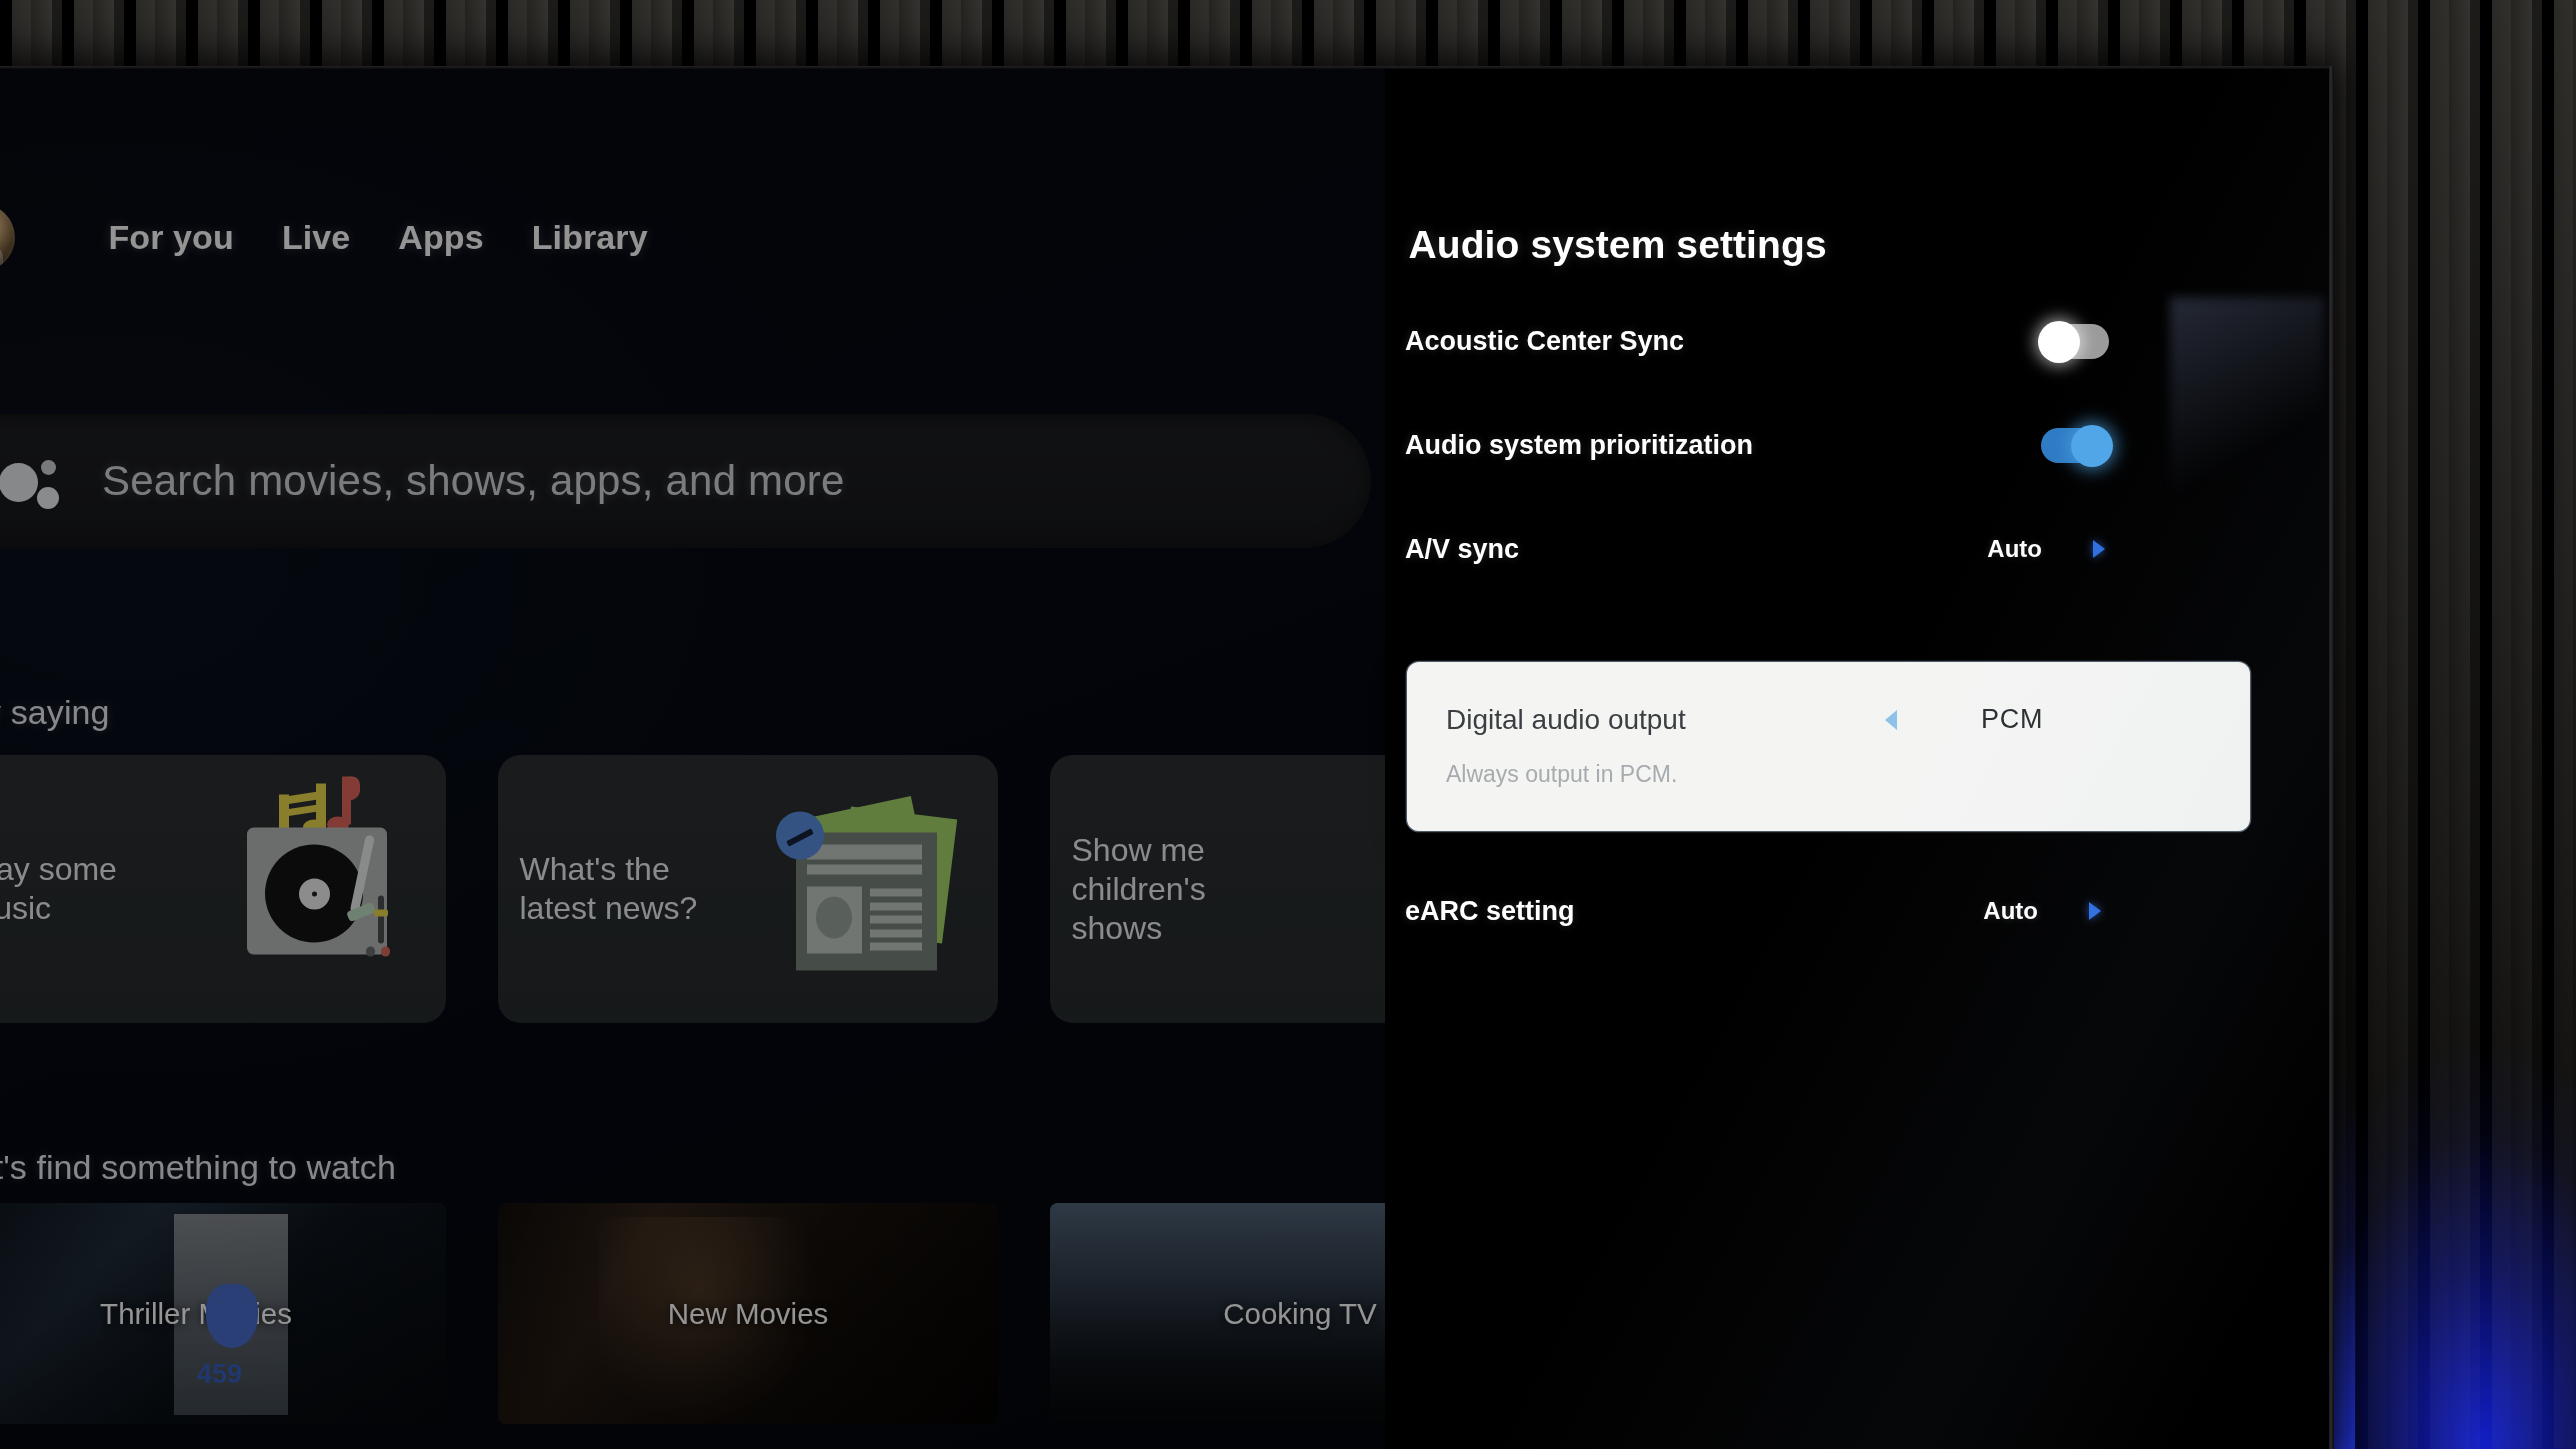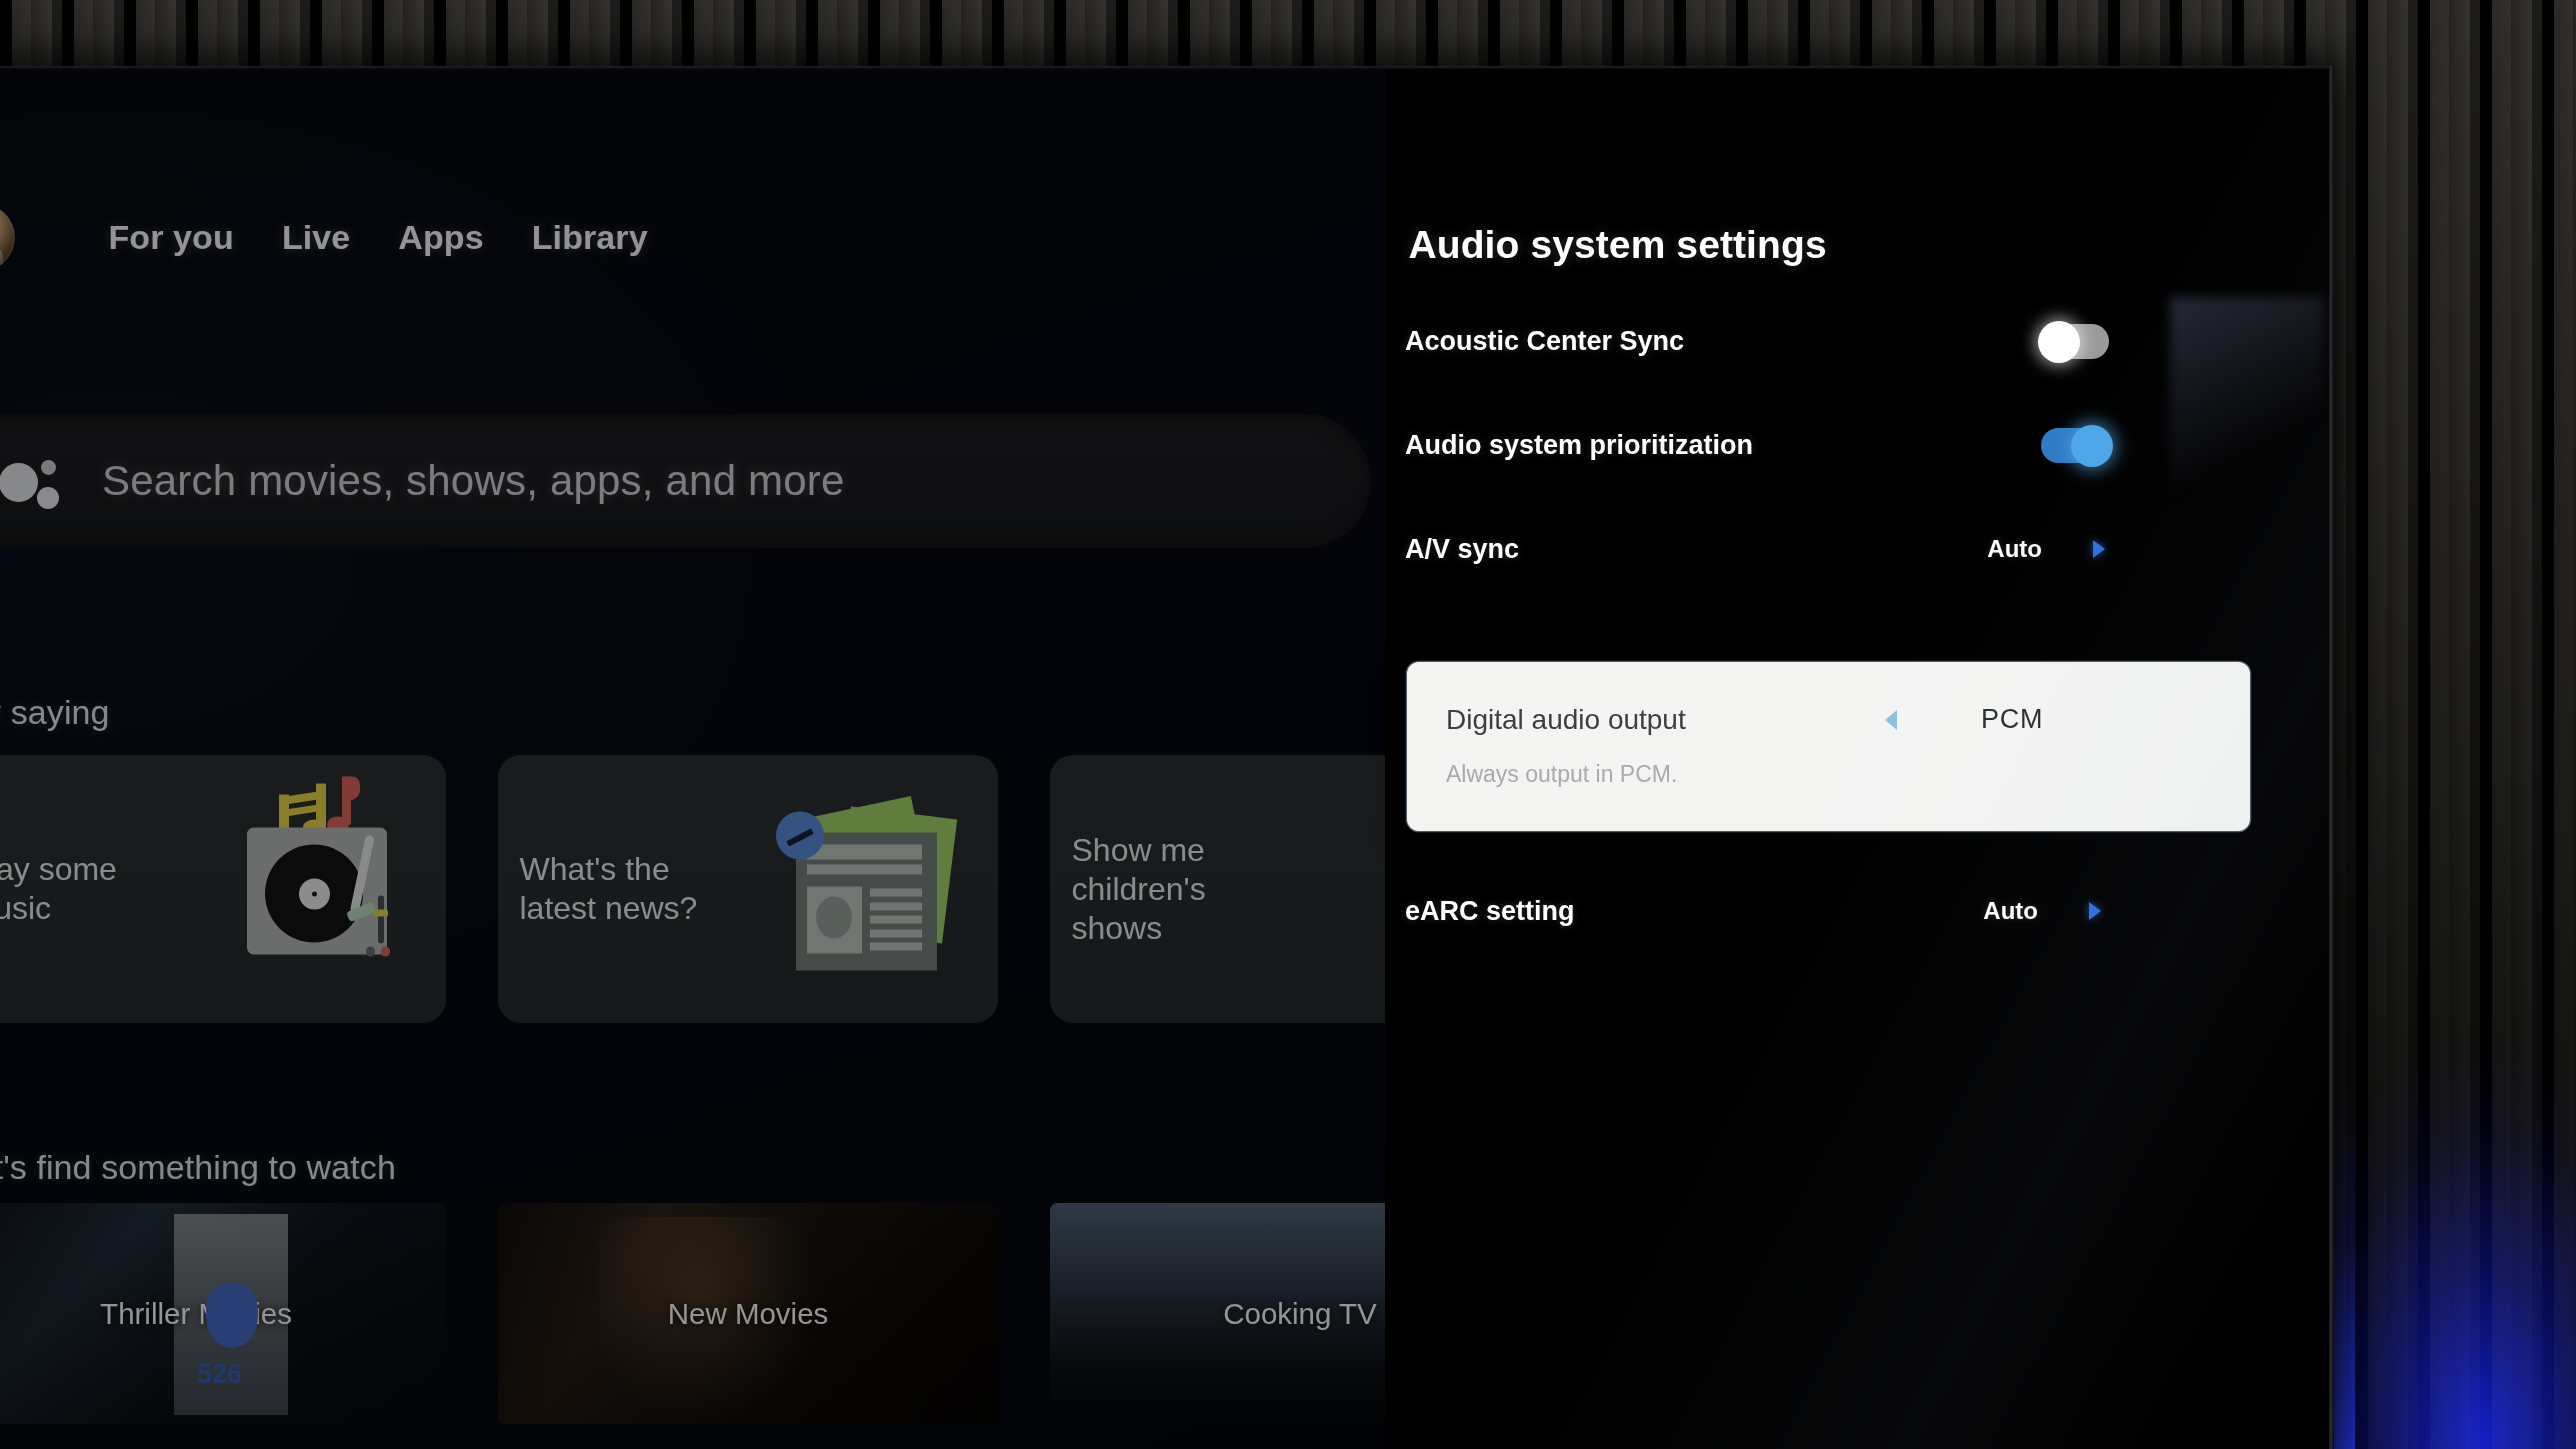--- a/index.html
+++ b/index.html
@@ -289,21 +289,21 @@
           </div>
 
         </div>
 
         <div class="sec-title" id="watch-title">Let's find something to watch</div>
 
         <div class="watch-row">
           <div class="wcard">
             <div class="thumb t1">
               <div class="badge"></div>
-                <div class="b911">526</div>
+                <div class="b911">459</div>
             </div>
             <div class="shade"></div>
             <div class="wlabel">Thriller Movies</div>
           </div>
           <div class="wcard">
             <div class="thumb t2"></div>
             <div class="shade"></div>
             <div class="wlabel">New Movies</div>
           </div>
           <div class="wcard">

